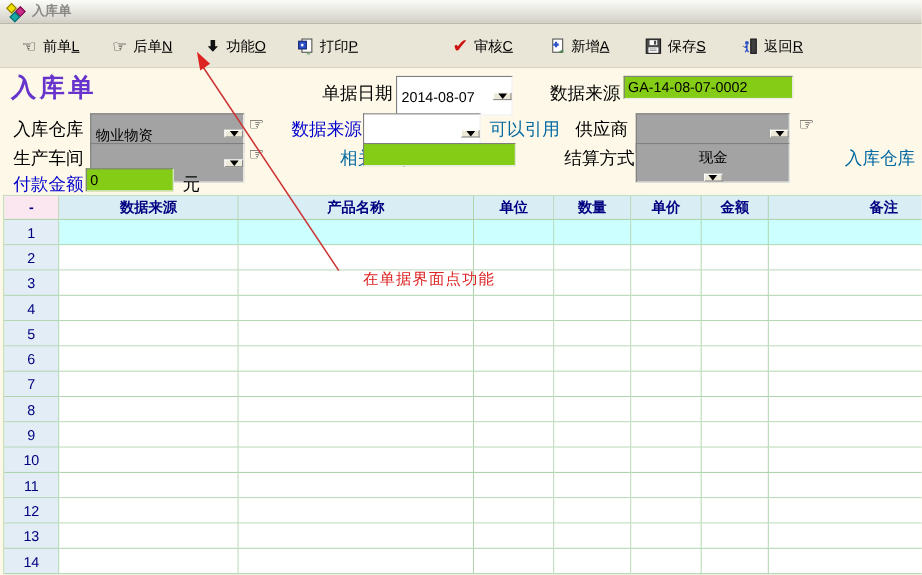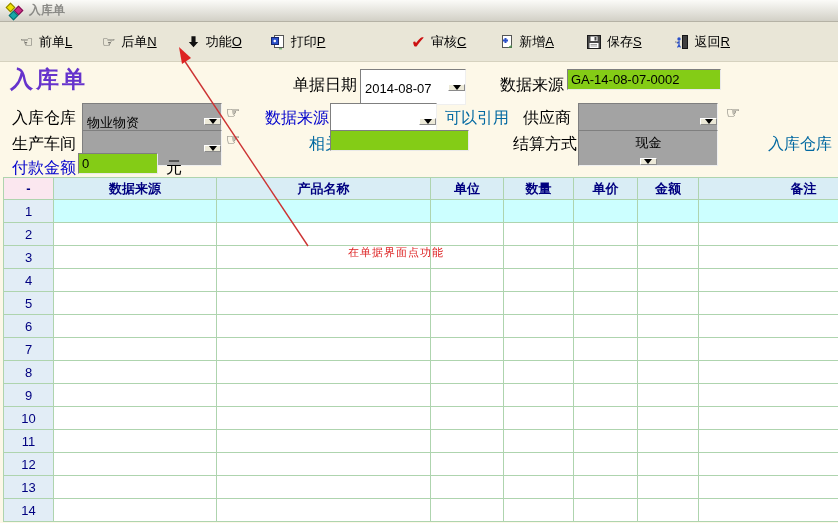--- a/index.html
+++ b/index.html
@@ -60,22 +60,22 @@
   .grow.header .gcell { background:#d9edf5; font-weight:bold; }
   .grow.header .gcell.c0 { background:#fbe7ef; }
   .gcell.c0 { width:50px; background:#e2edf6; }
   .gcell.c1 { width:163px; } .gcell.c2 { width:214px; } .gcell.c3 { width:73px; }
   .gcell.c4 { width:70px; } .gcell.c5 { width:64px; } .gcell.c6 { width:61px; }
   .gcell.c7 { width:210px; }
   .grow.selected .gcell:not(.c0) { background:#ccffff; }
 
   
   .anno-svg { position:absolute; left:0; top:0; width:838px; height:523px; pointer-events:none; z-index:50; }
-  .anno-text { position:absolute; left:330px; top:245px; font-size:11px; color:#dd2222; z-index:51;
-               white-space:nowrap; letter-spacing:1px;margin-left:18px; }
+  .anno-text { position:absolute; left:330px; top:245px; font-size:14px; color:#dd2222; z-index:51;
+               white-space:nowrap; letter-spacing:1px; }
 </style>
 </head>
 <body>
 
 <div class="titlebar">
   <div class="titlebar-icon">
     <div class="diamond d1"></div>
       <div class="diamond d2"></div>
       <div class="diamond d3"></div>
   </div>

